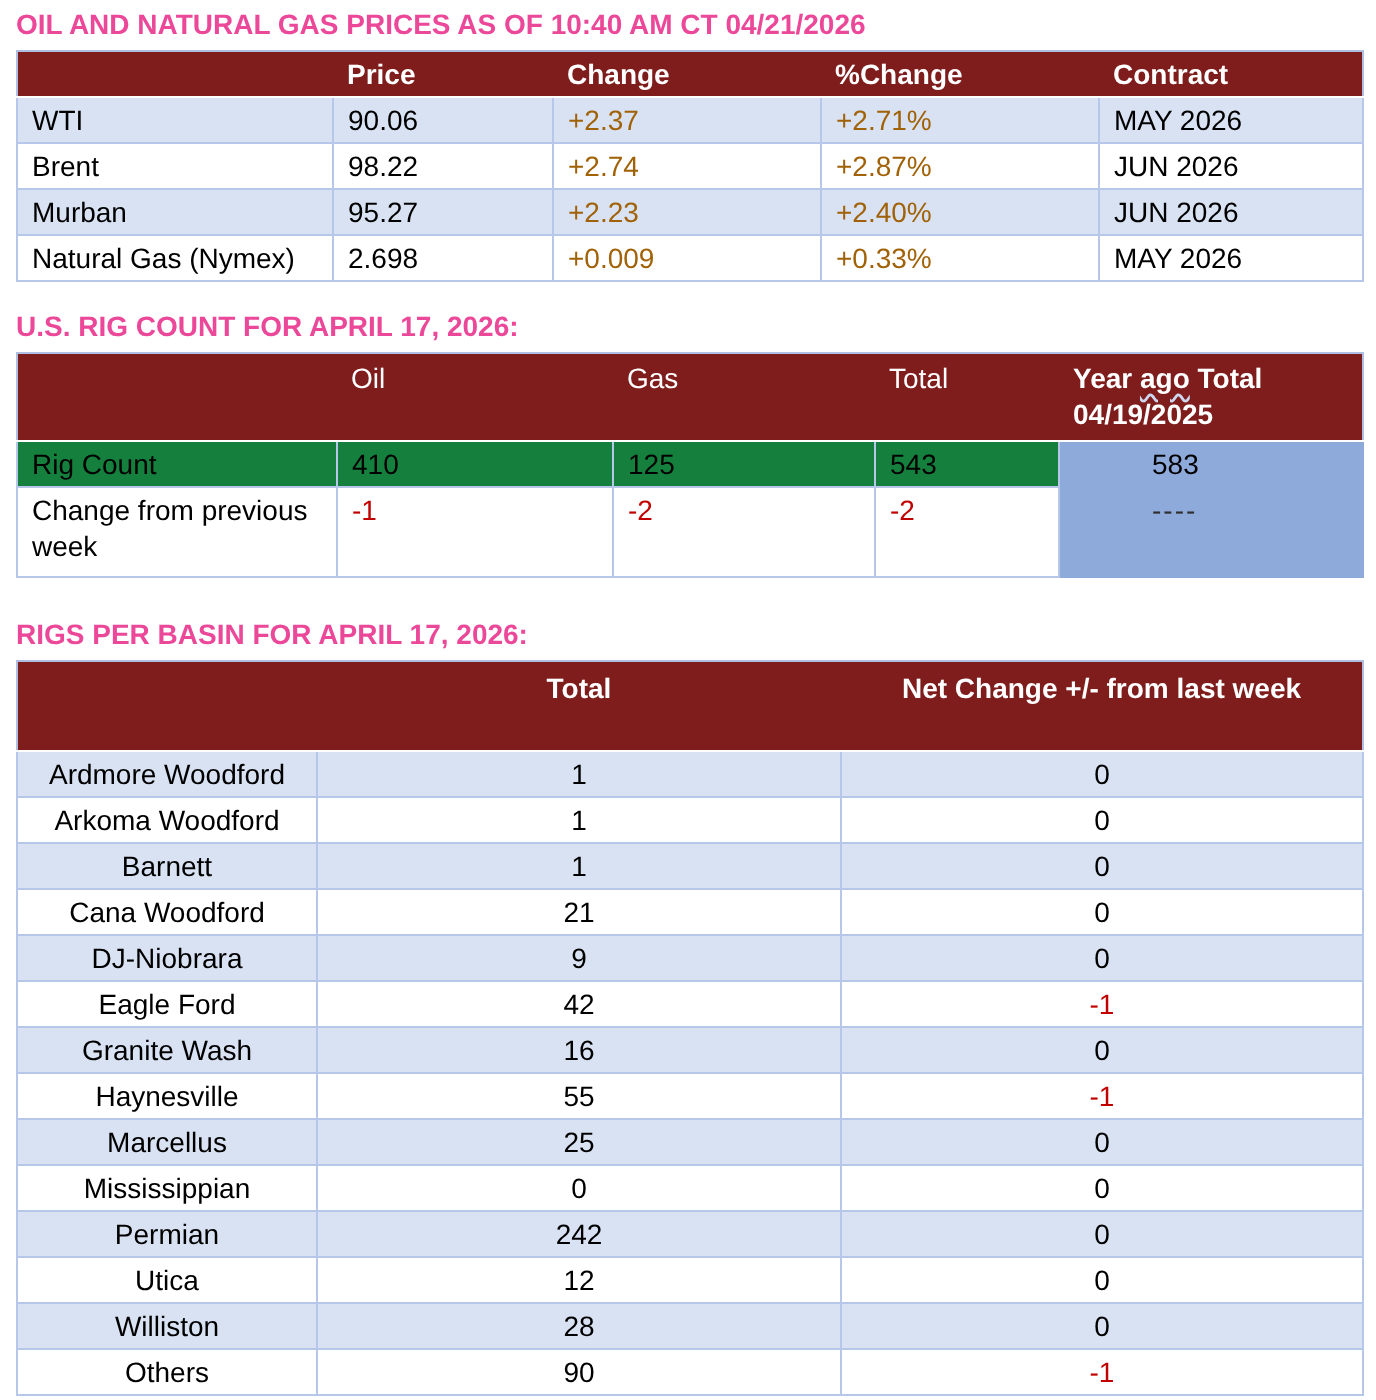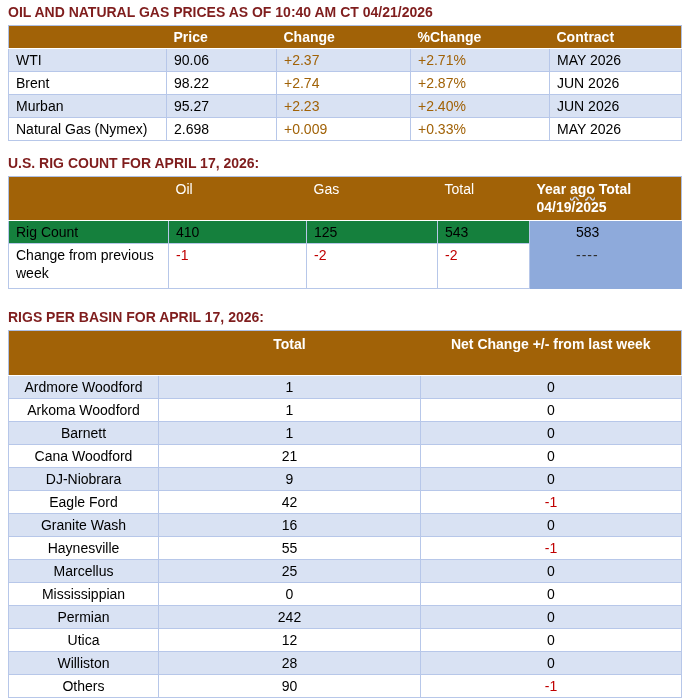--- a/index.html
+++ b/index.html
@@ -9,21 +9,21 @@
     background: #ffffff;
     color: #000000;
     font-family: "Liberation Sans", sans-serif;
     padding: 5px 7px 8px 8px;
   }
   .section-title {
     font-size: 14px;
     font-weight: bold;
     line-height: 15px;
     margin: 0 0 5px 0;
-    color: #7f1d1d;
+    color: #ec4899;
   }
   .spacer-sm { height: 15px; }
   .spacer-md { height: 21px; }
 
   table {
     border-collapse: collapse;
     table-layout: fixed;
     width: 673px;
   }
   td, th {
@@ -34,21 +34,21 @@
     overflow: hidden;
     white-space: normal;
   }
   tbody td {
     border: 1px solid #B7C7E9;
   }
   table { border: 1px solid #AEBFE3; }
 
   
   thead th {
-    background: #a16207;
+    background: #7f1d1d;
     color: #ffffff;
     text-align: left;
     font-weight: bold;
     border: none;
     border-bottom: 1.5px solid #ffffff;
   }
 
   
   .price-table tbody tr:nth-child(odd) td { background: #D9E2F3; }
   .price-table tbody tr:nth-child(even) td { background: #ffffff; }

